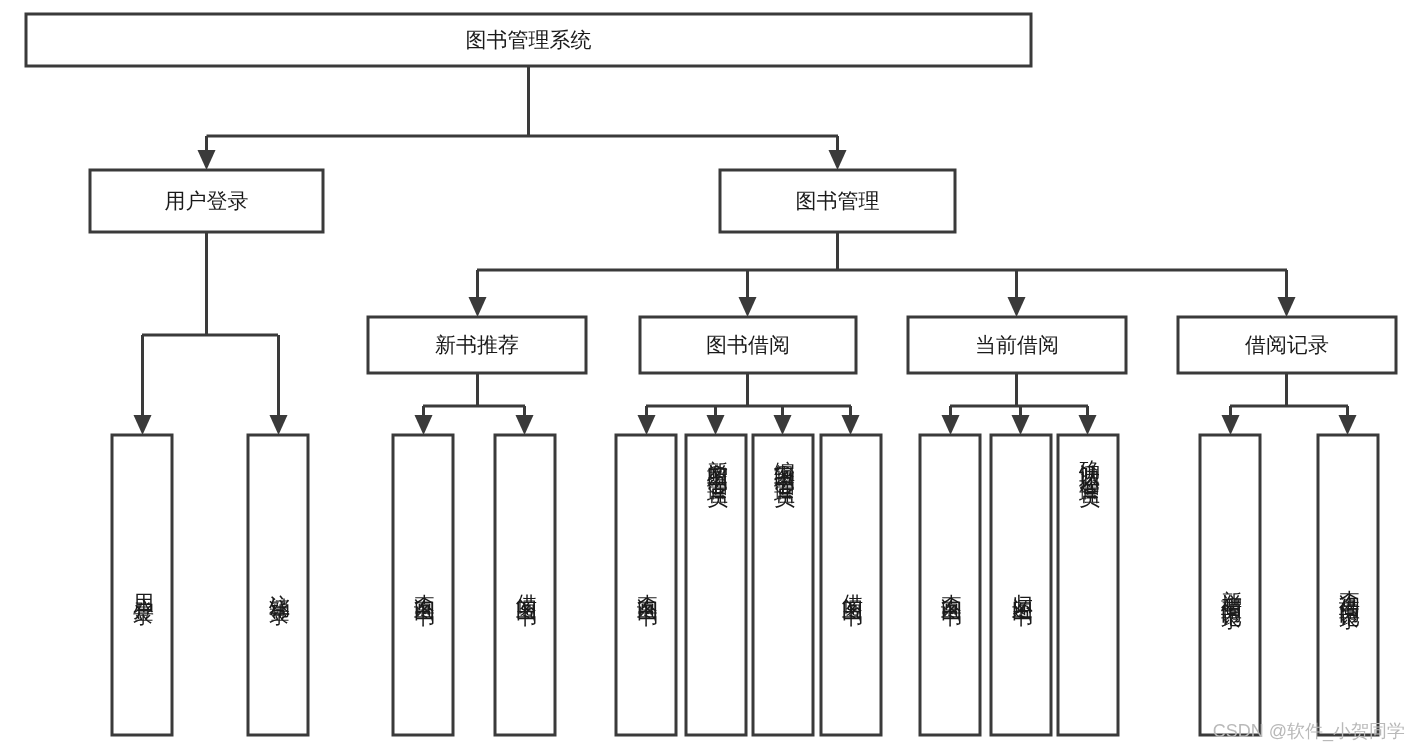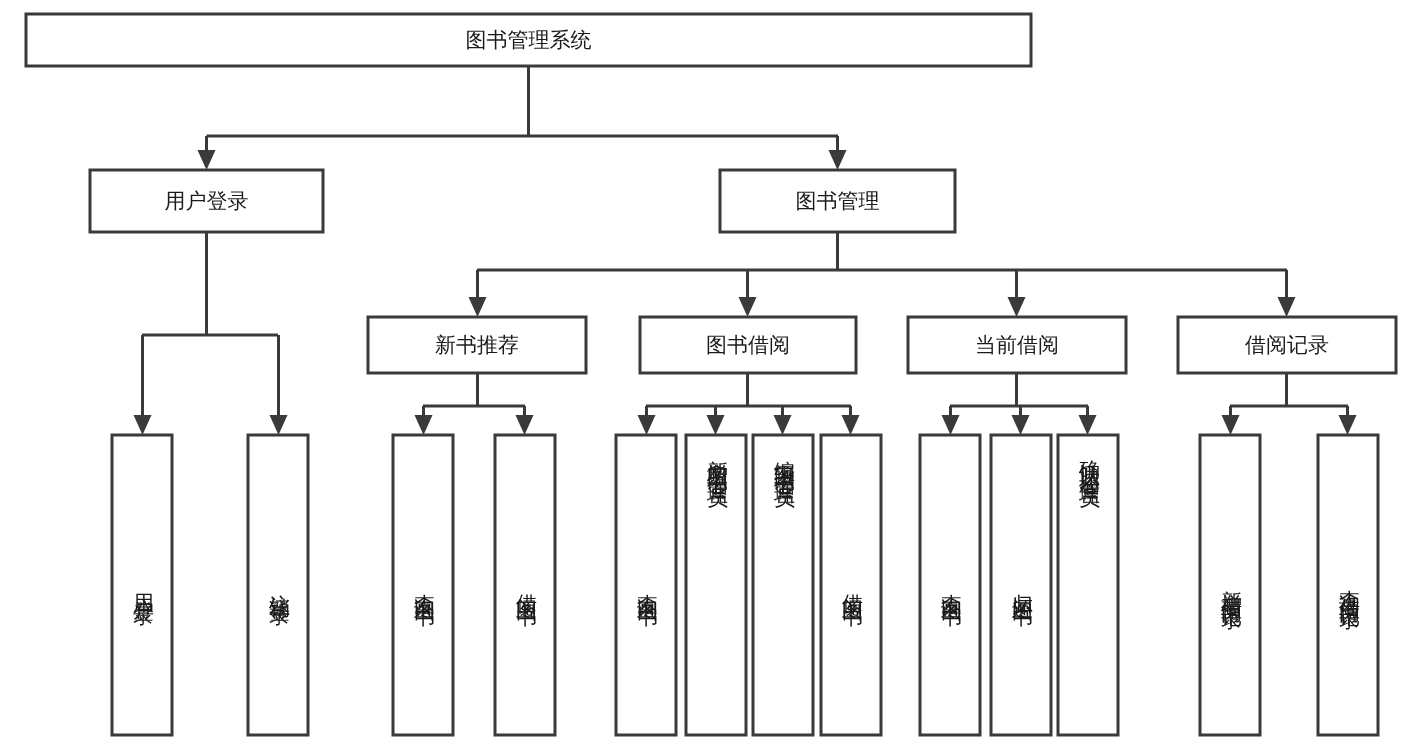--- a/index.html
+++ b/index.html
@@ -219,13 +219,14 @@
         <rect class="node-box" x="1192" y="435" width="60" height="300"></rect>
         <text class="node-label-v" x="1222" y="585" text-anchor="middle">新增借阅记录</text>
       </g>
       <g>
         <rect class="node-box" x="1310" y="435" width="60" height="300"></rect>
         <text class="node-label-v" x="1340" y="585" text-anchor="middle">查询借阅记录</text>
       </g>
     </g>
   </svg>
 
+  <div class="watermark">CSDN @软件_小贺同学</div>
 </div>
 
 </body></html>

